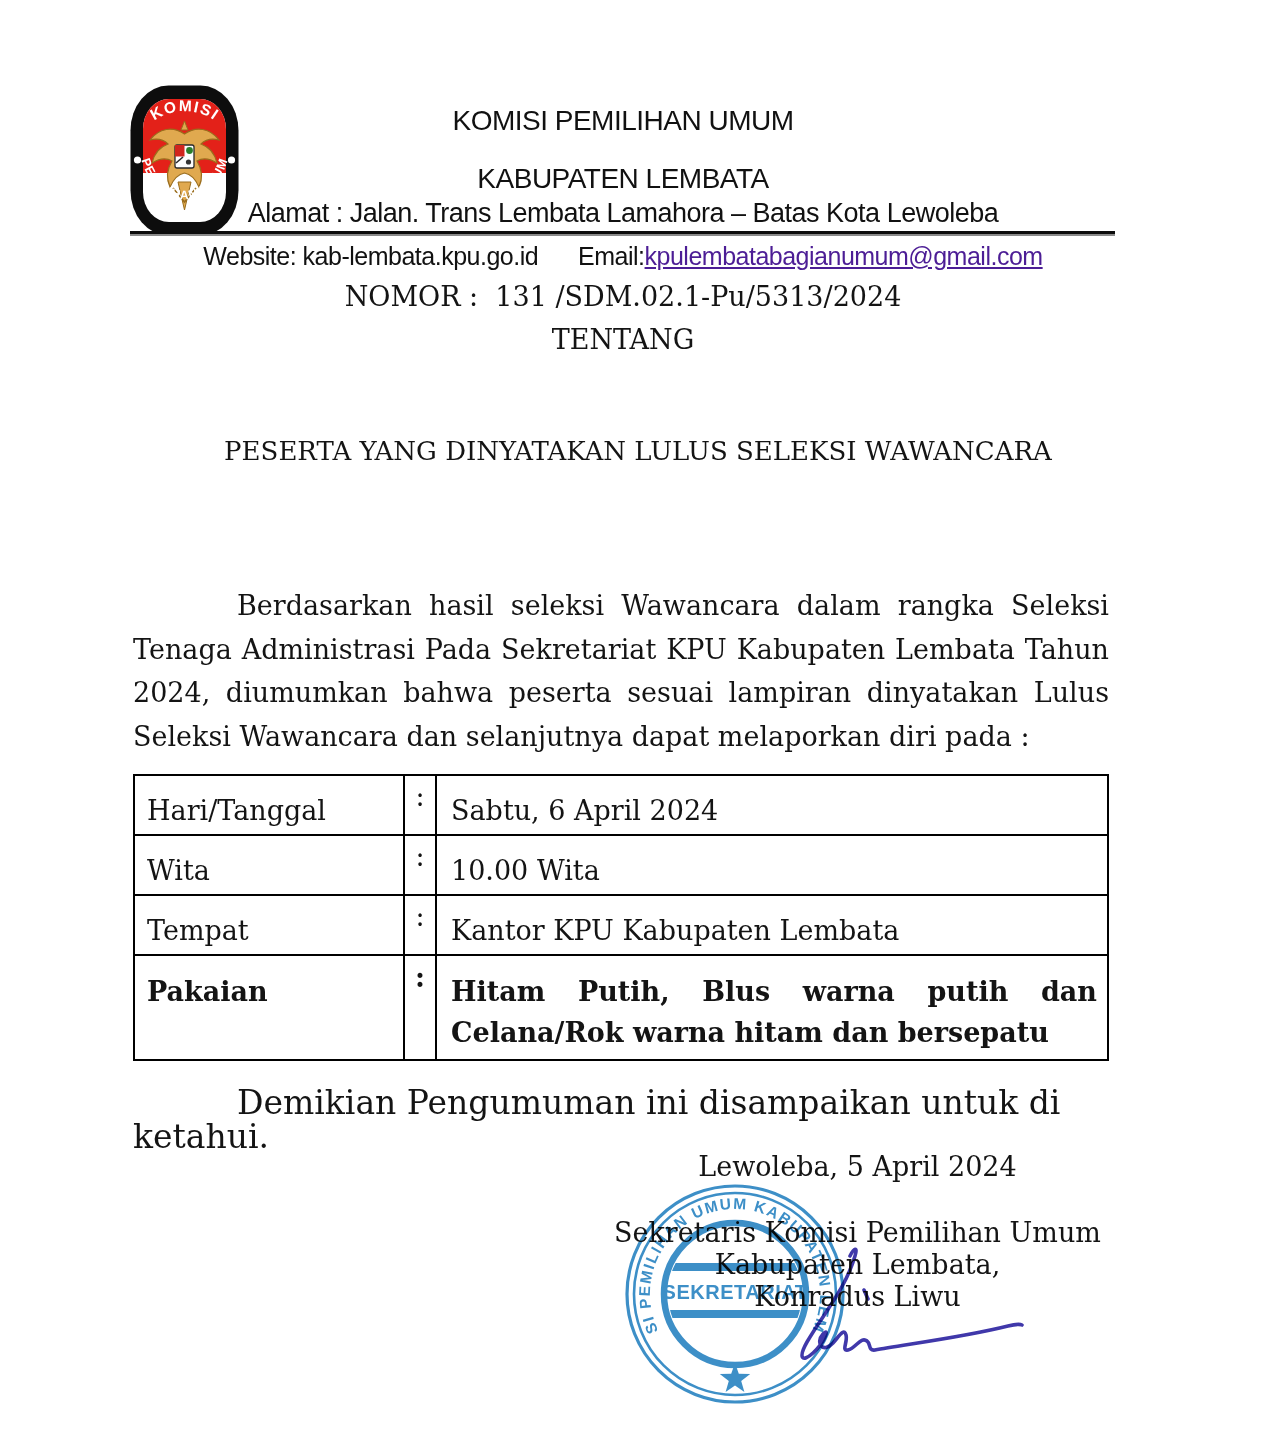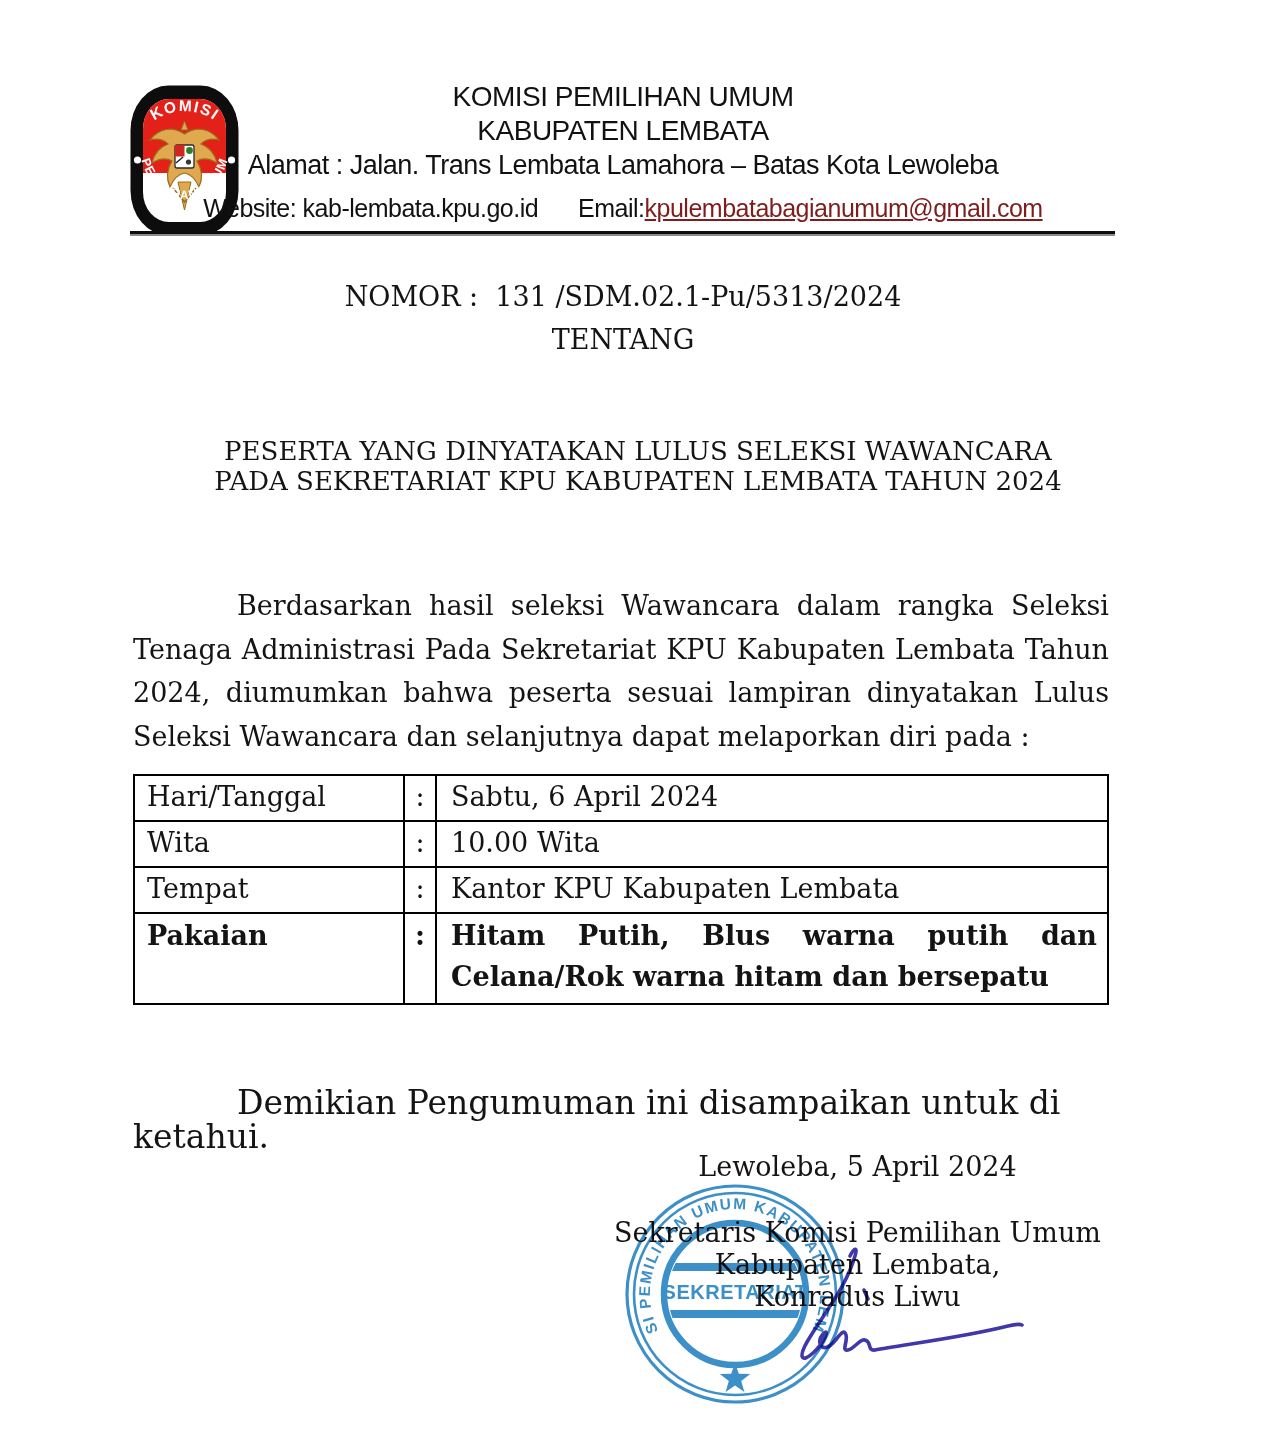--- a/index.html
+++ b/index.html
@@ -8,42 +8,42 @@
     position:relative; width:1277px; height:1450px; background:#ffffff;
     font-family:"DejaVu Serif", serif; color:#141414; overflow:hidden;
   }
 
   
   .logo { position:absolute; left:129px; top:84px; width:111px; height:153px; }
   .header-text {
     position:absolute; left:133px; top:80px; width:980px; text-align:center;
     font-family:"Liberation Sans", sans-serif; color:#111;
   }
-  .org-line { font-size:28px; line-height:34px; letter-spacing:-0.5px; }
+  .org-line { font-size:28px; line-height:34px; letter-spacing:-0.5px;margin-top:24px; }
   .address  { font-size:27px; line-height:34px; letter-spacing:-0.5px; }
   .contact  { font-size:25px; line-height:30px; margin-top:11px; letter-spacing:-0.5px; }
   .contact .gap { display:inline-block; width:40px; }
-  a.email-link { color:#7f1d1d; text-decoration:underline; }
+  a.email-link { color:#4c1d95; text-decoration:underline; }
   .rule { position:absolute; left:130px; top:231px; width:985px; height:5px; background:#0c0c0c; border-bottom:2px solid #8a8a8a; }
 
   
   .sec-title { position:absolute; top:275px; left:133px; width:980px; text-align:center;
                font-size:27px; line-height:43px; }
   .sec-title .nomor { white-space:pre; }
   .subject { position:absolute; top:437px; left:148px; width:980px; text-align:center;
              font-size:26px; line-height:29.5px; }
 
   
   .para { position:absolute; top:584px; left:133px; width:976px;
           font-size:27px; line-height:43.5px; text-align:justify; text-indent:104px; }
 
   
   .info-table { position:absolute; top:774px; left:133px; width:976px;
                 border-collapse:collapse; font-size:27px; table-layout:fixed; }
-  .info-table td { border:2px solid #000; vertical-align:top; padding:1px 10px 3px 12px; line-height:40px; }
+  .info-table td { border:2px solid #000; vertical-align:top; padding:15px 10px 3px 12px; line-height:40px; }
   .info-table td.sep { text-align:center; padding:1px 2px; }
   .info-table td.val { padding-left:14px; }
   .info-table tr.tall td { line-height:41px; padding-bottom:6px;font-weight:bold; }
   .info-table tr.tall td.val { text-align:justify; }
 
   
   .closing { position:absolute; top:1086px; left:133px; width:976px;
              font-size:33px; line-height:34px; text-indent:104px; }
 
   
@@ -104,21 +104,20 @@
   </div>
   <div class="rule"></div>
 
   <div class="sec-title">
     <div class="nomor">NOMOR :  131 /SDM.02.1-Pu/5313/2024</div>
     <div>TENTANG</div>
   </div>
 
   <div class="subject">
     <div>PESERTA YANG DINYATAKAN LULUS SELEKSI WAWANCARA</div>
-    <div>PADA SEKRETARIAT KPU KABUPATEN LEMBATA TAHUN 2024</div>
   </div>
 
   <p class="para">Berdasarkan hasil seleksi Wawancara dalam rangka Seleksi Tenaga Administrasi Pada Sekretariat KPU Kabupaten Lembata Tahun 2024, diumumkan bahwa peserta sesuai lampiran dinyatakan Lulus Seleksi Wawancara dan selanjutnya dapat melaporkan diri pada  :</p>
 
   <table class="info-table">
     <colgroup>
         <col style="width:270px">
         <col style="width:32px">
         <col>
       </colgroup>

